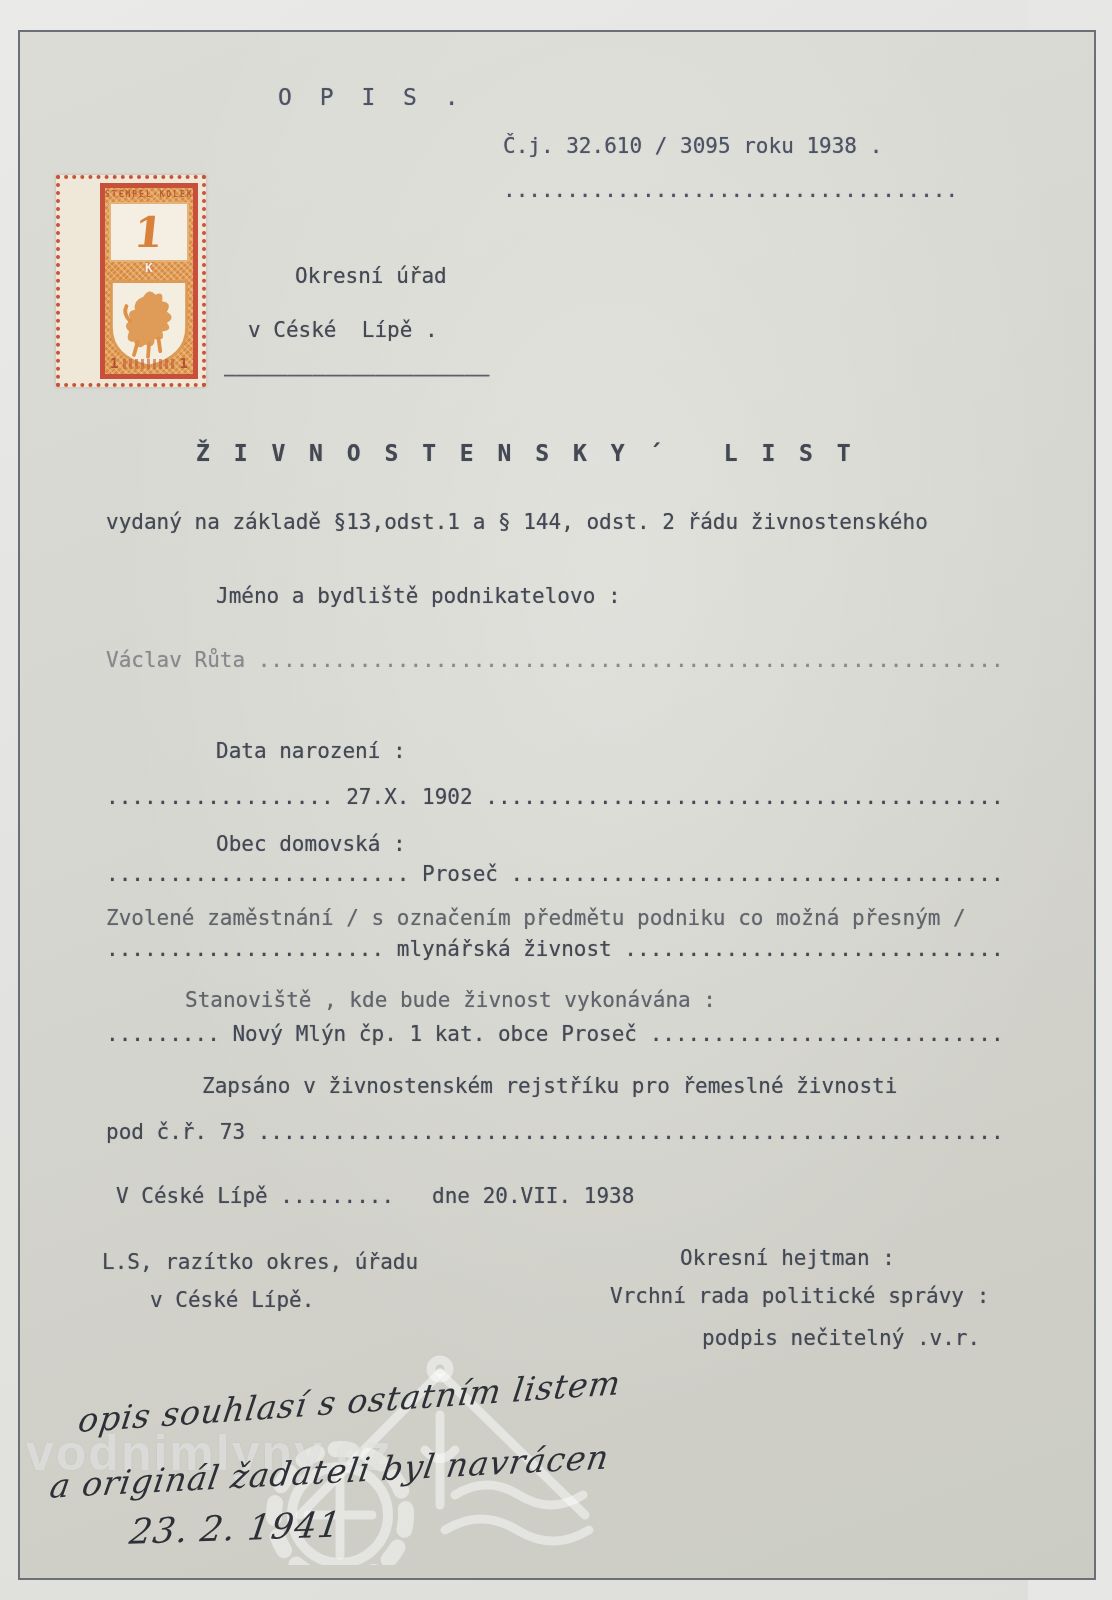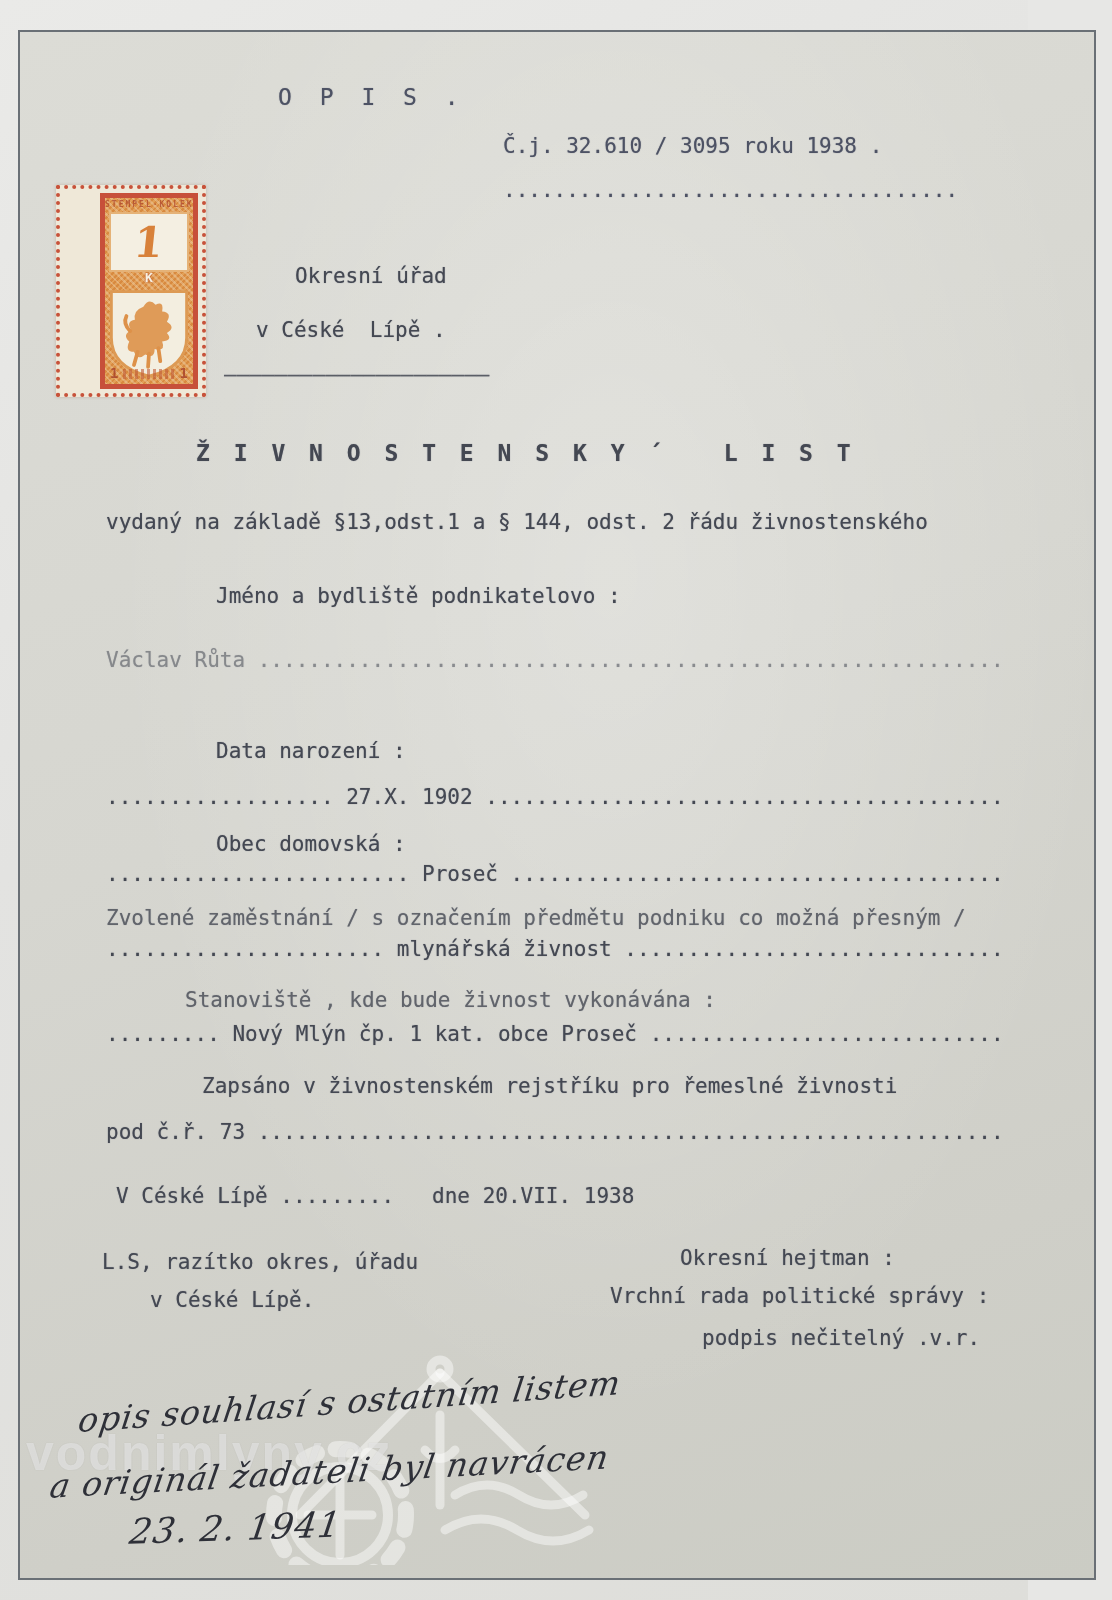--- a/index.html
+++ b/index.html
@@ -108,42 +108,42 @@
 </head>
 <body>
 
 <div class="photo">
   <div class="paper">
 
     <div class="line blue opis" style="left:258px;top:52px;">O P I S .</div>
     <div class="line blue" style="left:483px;top:102px;">Č.j. 32.610 / 3095 roku 1938 .</div>
     <div class="line blue" style="left:483px;top:146px;">....................................</div>
 
-    <div class="stamp" style="left:36px;top:153px;padding-left:40px;">
+    <div class="stamp" style="left:36px;top:143px;padding-left:40px;">
       <div class="stamp-frame">
         <div class="stamp-top-text">STEMPEL·KOLEK</div>
         <div class="stamp-value-box">
           <span class="stamp-value">1</span>
         </div>
         <div class="stamp-currency">K</div>
         <div class="stamp-shield">
           <svg width="96" height="94" viewBox="0 0 100 100">
             <path d="M10,6 H90 V55 Q90,86 50,96 Q10,86 10,55 Z" fill="#f3eee0" stroke="#dd9a54" stroke-width="3"></path>
             <path d="M44,22 Q50,12 57,20 Q66,15 64,27 Q75,28 69,38 Q79,44 69,50 Q76,58 64,59 Q68,70 56,67 Q56,78 46,73 Q38,80 34,70 Q24,70 29,59 Q21,52 31,47 Q25,38 35,36 Q33,26 44,22 Z" fill="#dd9149" opacity=".9"></path>
             <path d="M38,70 L34,84 M50,72 L49,86 M60,66 L62,80 M30,48 Q22,40 26,32" stroke="#dd9149" stroke-width="4" fill="none" stroke-linecap="round"></path>
           </svg>
         </div>
         <div class="stamp-corner bl">1</div>
         <div class="stamp-corner br">1</div>
         <div class="stamp-bottom-band"></div>
       </div>
     </div>
 
     <div class="line" style="left:275px;top:232px;">Okresní úřad</div>
-    <div class="line" style="left:236px;top:286px;">v Céské  Lípě .</div>
+    <div class="line" style="left:228px;top:286px;">v Céské  Lípě .</div>
     <div class="line dash" style="left:204px;top:330px;">―――――――――――――――――――――</div>
 
     <div class="line big" style="left:176px;top:408px;">Ž I V N O S T E N S K Y ´   L I S T</div>
     <div class="line" style="left:86px;top:478px;">vydaný na základě §13,odst.1 a § 144, odst. 2 řádu živnostenského</div>
 
     <div class="line faint" style="left:86px;top:616px;">Václav Růta ...........................................................</div>
     <div class="line" style="left:196px;top:552px;">Jméno a bydliště podnikatelovo :</div>
 
     <div class="line" style="left:196px;top:707px;">Data narození :</div>
     <div class="line" style="left:86px;top:753px;">.................. 27.X. 1902 .........................................</div>

